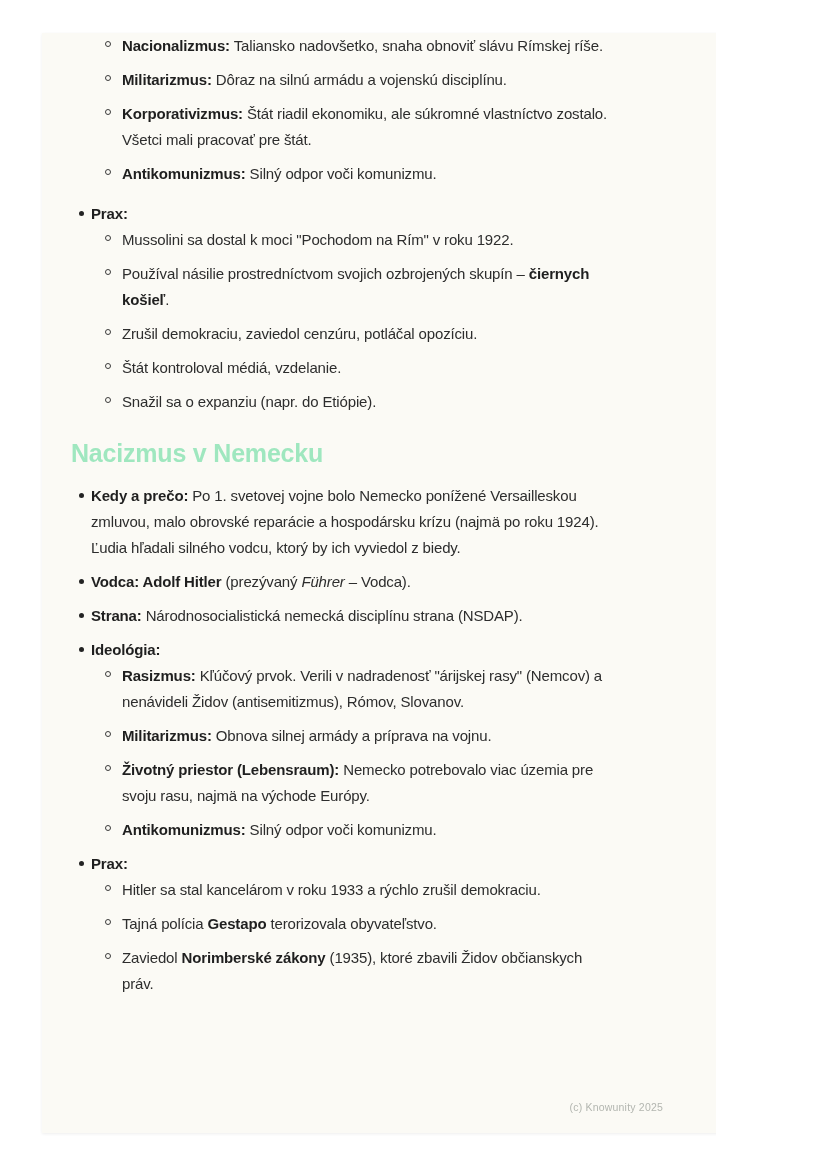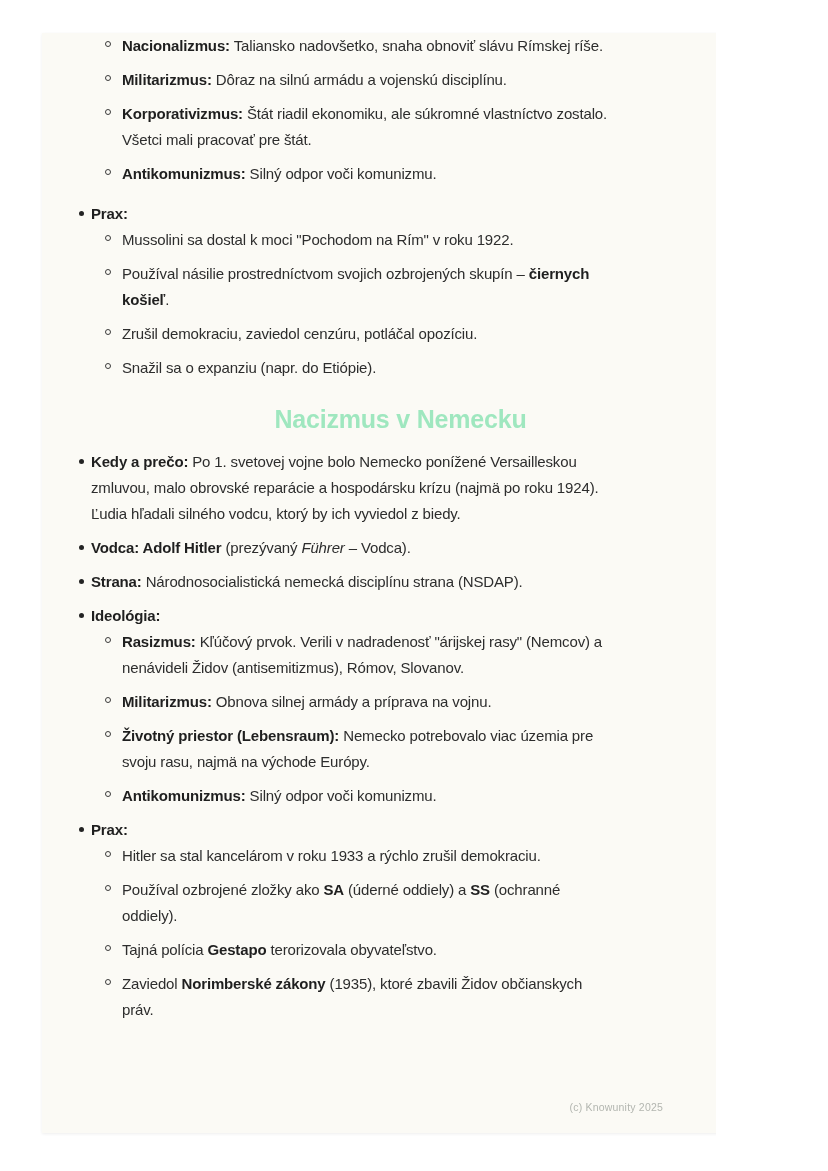--- a/index.html
+++ b/index.html
@@ -73,21 +73,20 @@
     box-sizing: border-box;
   }
   .run-b { font-weight: 700; color: #1f1f1f; }
   .run-i { font-style: italic; }
   h2.section-heading {
     font-size: 25px;
     line-height: 32px;
     font-weight: 700;
     margin: 22px 0 12px -7px;
     letter-spacing: -0.2px;
-    text-align: center;
   }
   .footer-note {
     position: absolute;
     top: 1100px;
     right: 53px;
     font-size: 10.5px;
     line-height: 14px;
     color: #b3b6b0;
     letter-spacing: 0.2px;
     z-index: 2;
@@ -103,37 +102,37 @@
           <li><span class="run-b">Nacionalizmus:</span><span> Taliansko nadovšetko, snaha obnoviť slávu Rímskej ríše.</span></li>
           <li><span class="run-b">Militarizmus:</span><span> Dôraz na silnú armádu a vojenskú disciplínu.</span></li>
           <li><span class="run-b">Korporativizmus:</span><span> Štát riadil ekonomiku, ale súkromné vlastníctvo zostalo.</span><br><span>Všetci mali pracovať pre štát.</span></li>
           <li><span class="run-b">Antikomunizmus:</span><span> Silný odpor voči komunizmu.</span></li>
         </ul>
         <ul class="top">
           <li><span class="run-b">Prax:</span><ul class="sub">
               <li><span>Mussolini sa dostal k moci "Pochodom na Rím" v roku 1922.</span></li>
               <li><span>Používal násilie prostredníctvom svojich ozbrojených skupín – </span><span class="run-b">čiernych</span><br><span class="run-b">košieľ</span><span>.</span></li>
               <li><span>Zrušil demokraciu, zaviedol cenzúru, potláčal opozíciu.</span></li>
+              <li><span>Štát kontroloval médiá, vzdelanie.</span></li>
               <li><span>Snažil sa o expanziu (napr. do Etiópie).</span></li>
             </ul></li>
         </ul>
         <h2 class="section-heading" style="color: rgb(159, 231, 191);">Nacizmus v Nemecku</h2>
         <ul class="top">
           <li><span class="run-b">Kedy a prečo:</span><span> Po 1. svetovej vojne bolo Nemecko ponížené Versailleskou</span><br><span>zmluvou, malo obrovské reparácie a hospodársku krízu (najmä po roku 1924).</span><br><span>Ľudia hľadali silného vodcu, ktorý by ich vyviedol z biedy.</span></li>
           <li><span class="run-b">Vodca: Adolf Hitler</span><span> (prezývaný </span><span class="run-i">Führer</span><span> – Vodca).</span></li>
           <li><span class="run-b">Strana:</span><span> Národnosocialistická nemecká disciplínu strana (NSDAP).</span></li>
           <li><span class="run-b">Ideológia:</span><ul class="sub">
               <li><span class="run-b">Rasizmus:</span><span> Kľúčový prvok. Verili v nadradenosť "árijskej rasy" (Nemcov) a</span><br><span>nenávideli Židov (antisemitizmus), Rómov, Slovanov.</span></li>
               <li><span class="run-b">Militarizmus:</span><span> Obnova silnej armády a príprava na vojnu.</span></li>
               <li><span class="run-b">Životný priestor (Lebensraum):</span><span> Nemecko potrebovalo viac územia pre</span><br><span>svoju rasu, najmä na východe Európy.</span></li>
               <li><span class="run-b">Antikomunizmus:</span><span> Silný odpor voči komunizmu.</span></li>
             </ul></li>
           <li><span class="run-b">Prax:</span><ul class="sub">
               <li><span>Hitler sa stal kancelárom v roku 1933 a rýchlo zrušil demokraciu.</span></li>
-              <li><span>Používal ozbrojené zložky ako </span><span class="run-b">SA</span><span> (úderné oddiely) a </span><span class="run-b">SS</span><span> (ochranné</span><br><span>oddiely).</span></li>
               <li><span>Tajná polícia </span><span class="run-b">Gestapo</span><span> terorizovala obyvateľstvo.</span></li>
               <li><span>Zaviedol </span><span class="run-b">Norimberské zákony</span><span> (1935), ktoré zbavili Židov občianskych</span><br><span>práv.</span></li>
             </ul></li>
         </ul>
       </div>
   </div>
   <div class="green-strip"></div>
   <div class="footer-note">(c) Knowunity 2025</div>
 </div>
 

